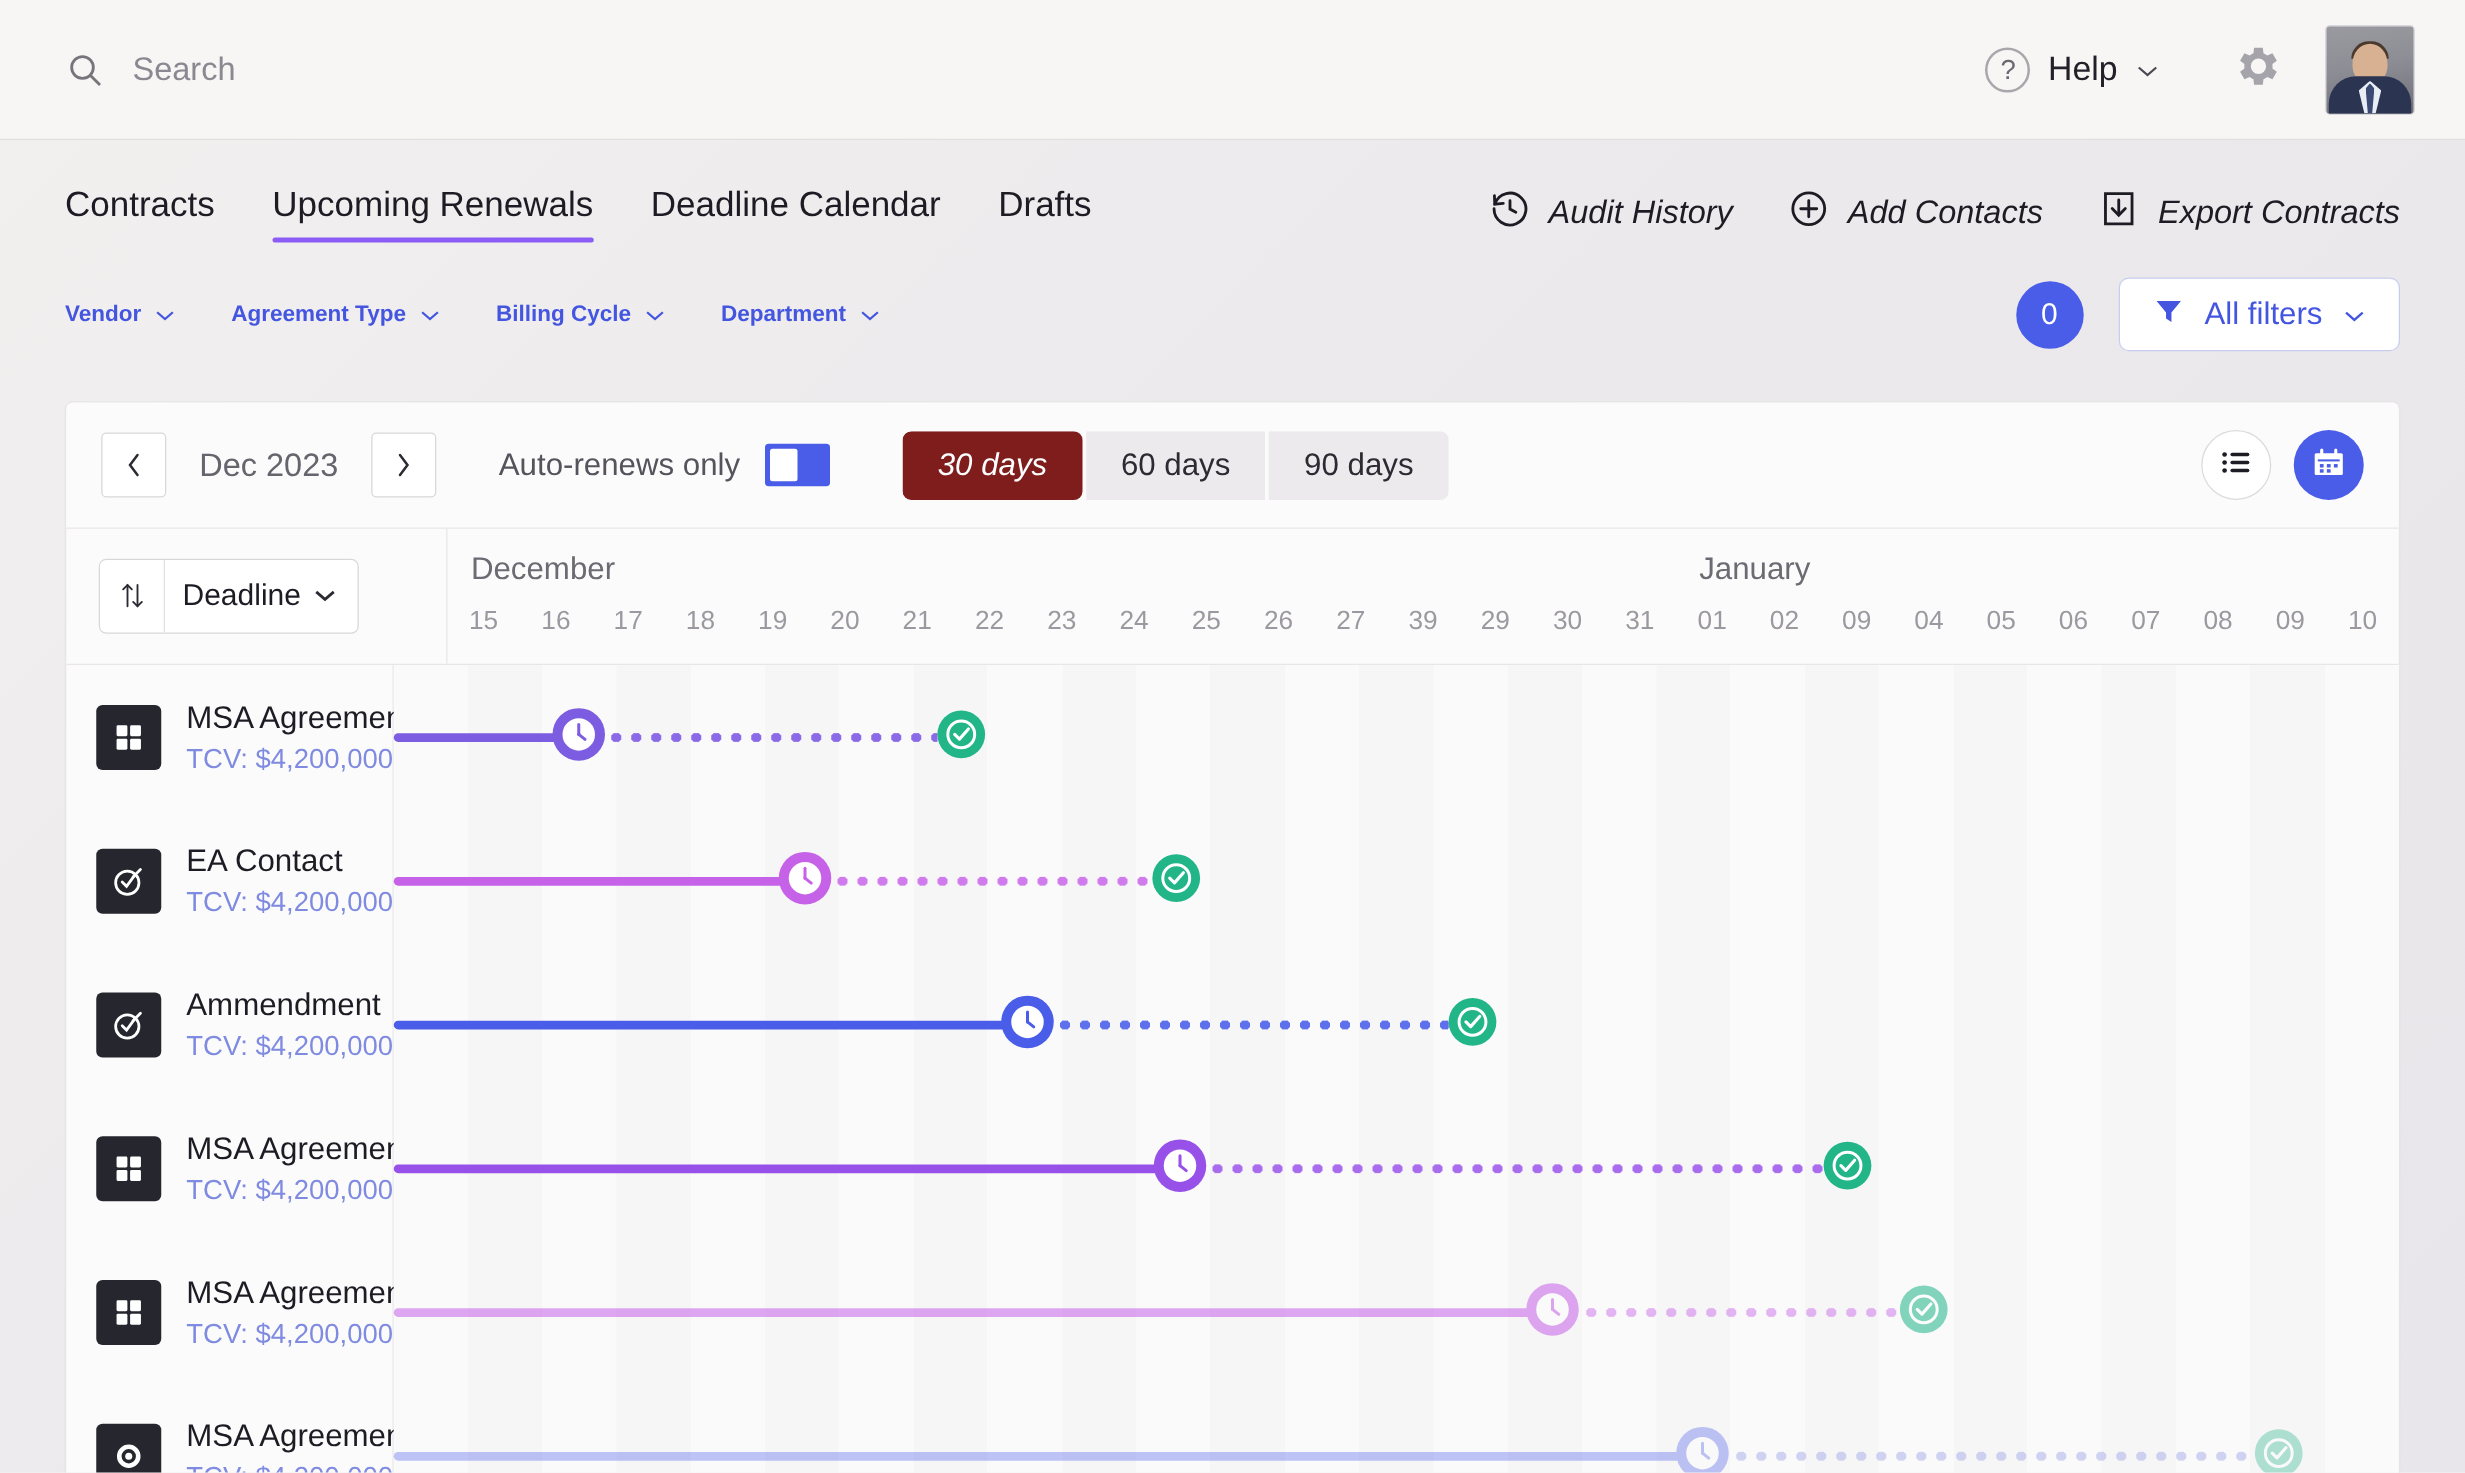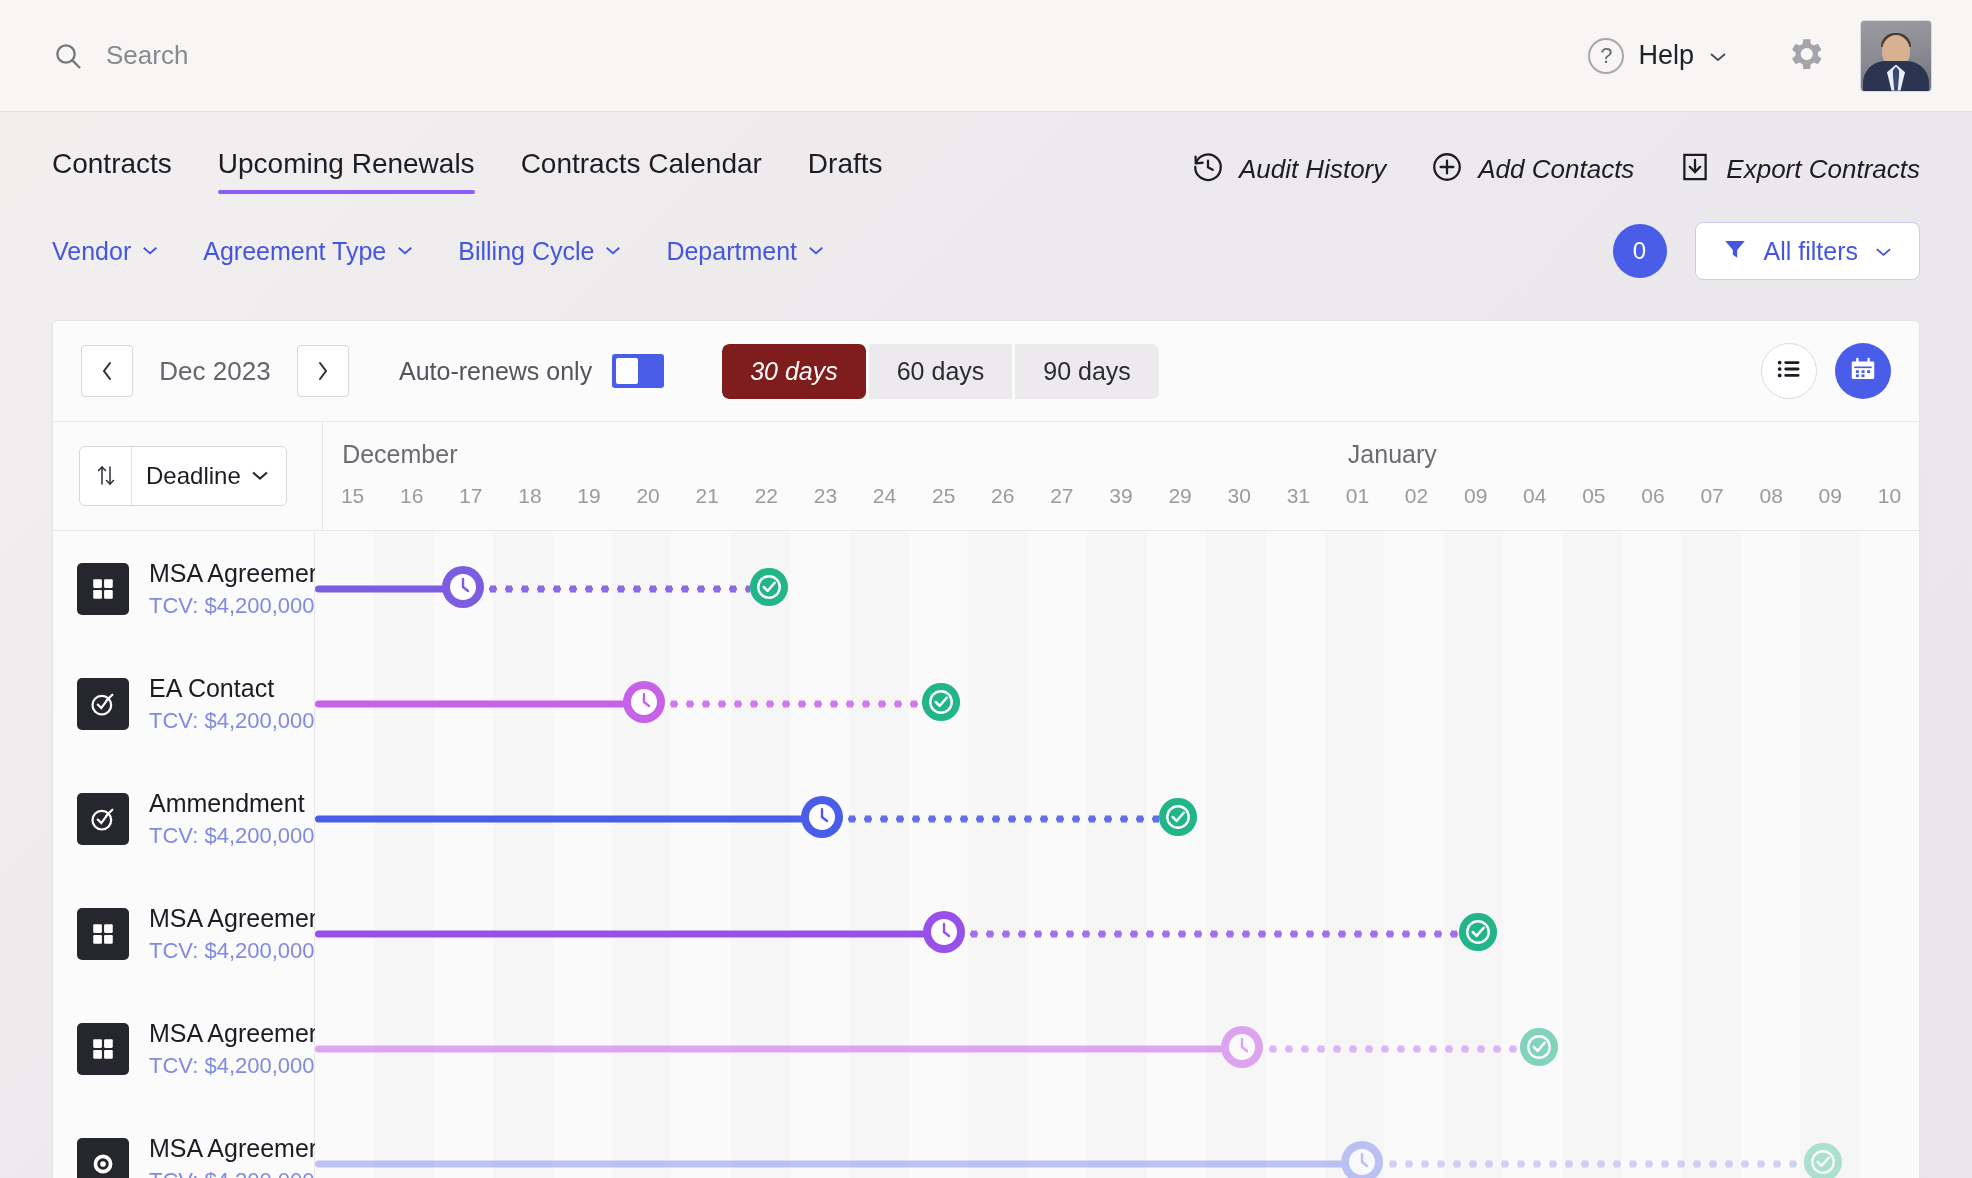--- a/index.html
+++ b/index.html
@@ -92,22 +92,22 @@
   .action { display:flex; align-items:center; gap:14px; cursor:pointer;font-style:italic; }
   .action-label { font-size: 26px; color:#1d1c24; white-space:nowrap; }
 
   
   .filterrow {
     display:flex; align-items:center; justify-content:space-between;
     padding: 28px 52px 0 52px;
   }
   .filters { display:flex; gap:44px; }
   .filter-chip {
-    display:flex; gap:10px;
-    font-size: 25px; color:#4456e0; cursor:pointer;
+    display:flex; align-items:center; gap:10px;
+    font-size: 18px; color:#4456e0; cursor:pointer;font-weight:bold;
   }
   .filter-chip .cv { font-size:16px; margin-top:5px;}
   .filter-right { display:flex; align-items:center; gap:28px; }
   .badge-count {
     width:54px; height:54px; border-radius:50%;
     background:#4a5de8; color:#fff; font-size:24px;
     display:flex; align-items:center; justify-content:center;
     cursor:pointer;
   }
   .allfilters {
@@ -159,21 +159,21 @@
   .vbtn {
     width:56px; height:56px; border-radius:50%;
     display:flex; align-items:center; justify-content:center; cursor:pointer;
   }
   .vbtn.outline { background:#fff; border:1px solid #dcdadc; }
   .vbtn.filled { background:#4a5de8; }
 
   
   .tl-head { display:flex; border-bottom:1px solid #e8e6e8; }
   .tl-head-left {
-    width: 270px; flex:none; padding: 24px 26px;
+    width: 305px; flex:none; padding: 24px 26px;
     border-right:1px solid #e8e6e8;
     display:flex; align-items:center;
   }
   .sortbox {
     display:flex; align-items:center;
     border:1px solid #d9d7d9; border-radius:6px; background:#fff;
     height:60px; width:208px; cursor:pointer;
   }
   .sortbox .arrows {
     width:52px; display:flex; align-items:center; justify-content:center;
@@ -262,21 +262,21 @@
       <div class="av-shirt"></div>
       <div class="av-tie"></div>
     </div>
   </div>
 </div>
 
 <div class="navrow">
   <div class="tabs">
     <div class="tab">Contracts</div>
     <div class="tab active">Upcoming Renewals</div>
-    <div class="tab">Contracts Calendar</div>
+    <div class="tab">Deadline Calendar</div>
     <div class="tab">Drafts</div>
   </div>
   <div class="actions">
     <div class="action">
       <span>
         <svg width="34" height="34" viewBox="0 0 24 24" fill="none" stroke="#1d1c24" stroke-width="1.6" stroke-linecap="round">
           <path d="M3.5 9.2A9 9 0 1 1 3 12"></path>
             <polyline points="3.2,4.6 3.4,9.4 8.2,9"></polyline>
           <polyline points="12,7.5 12,12.2 15.3,14"></polyline>
         </svg>

